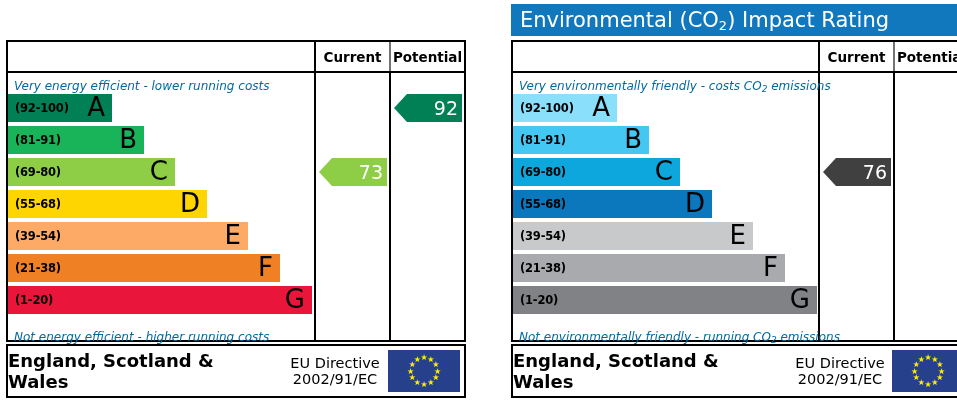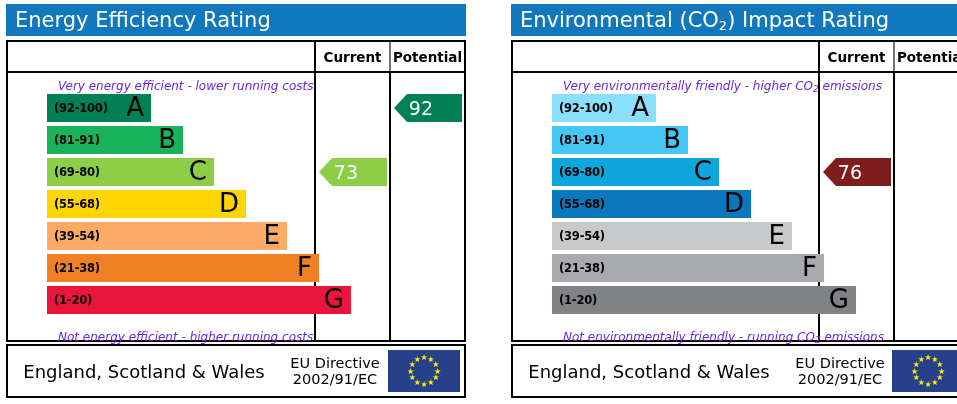--- a/index.html
+++ b/index.html
@@ -102,41 +102,39 @@
   .vsep.b { left: 381px; }
   .epc.right .vsep.a { left: 305px; }
   .epc.right .vsep.b { left: 380px; }
 
   
   .cap {
     position: absolute;
     left: 6px;
     font-style: italic;
     font-size: 12px;
-    color: #6d28d9;
+    color: #0369a1;
     white-space: nowrap;
-    margin-left: 44px;
   }
   .cap.top { top: 37px; }
   .cap.bot { top: 288px; }
 
   
   .bars {
     position: absolute;
     left: 0;
     top: 52px;
     width: 304px;
     height: 234px;
   }
   .bar-row {
     position: absolute;
     left: 0;
     height: 28px;
     width: 100%;
-    margin-left: 39px;
   }
   .bar {
     position: absolute;
     left: 0;
     top: 0;
     height: 28px;
     box-sizing: border-box;
     display: flex;
     align-items: center;
   }
@@ -160,21 +158,21 @@
 
   
   .arrow {
     position: absolute;
     height: 28px;
     display: flex;
     align-items: center;
     justify-content: flex-end;
     color: #ffffff;
     font-size: 19px;
-    padding-right: 29px;
+    padding-right: 4px;
     box-sizing: border-box;
     clip-path: polygon(0% 50%, 13px 0%, 100% 0%, 100% 100%, 13px 100%);
   }
 
   
   .footer {
     position: absolute;
     left: 6px;
     top: 344px;
     width: 460px;
@@ -187,21 +185,21 @@
   .footer-region {
     position: absolute;
     left: 0;
     top: 0;
     bottom: 0;
     width: 272px;
     display: flex;
     align-items: center;
     justify-content: center;
     font-size: 18px;
-    font-weight: normal;
+    font-weight: bold;
     color: #000;
   }
   .footer-directive {
     position: absolute;
     left: 272px;
     top: 0;
     bottom: 0;
     width: 110px;
     display: flex;
     flex-direction: column;
@@ -230,23 +228,20 @@
     text-align: center;
   }
 </style>
 </head>
 <body>
 
 <div class="stage">
 
   <div class="epc left">
 
-    <div class="title-bar">
-      <span>Energy Efficiency Rating</span>
-    </div>
 
     <div class="frame">
 
       <div class="hdr">
         <div class="hdr-cell cur">Current</div>
         <div class="hdr-cell pot">Potential</div>
       </div>
 
       <div class="vsep a"></div>
       <div class="vsep b"></div>
@@ -337,21 +332,21 @@
     <div class="frame">
 
       <div class="hdr">
         <div class="hdr-cell cur">Current</div>
         <div class="hdr-cell pot">Potential</div>
       </div>
 
       <div class="vsep a"></div>
       <div class="vsep b"></div>
 
-      <div class="cap top"><span>Very environmentally friendly - higher CO</span><sub style="font-size:9px;position:relative;top:2px;vertical-align:baseline">2</sub><span> emissions</span></div>
+      <div class="cap top"><span>Very environmentally friendly - costs CO</span><sub style="font-size:9px;position:relative;top:2px;vertical-align:baseline">2</sub><span> emissions</span></div>
 
       <div class="bars">
         <div class="bar-row" style="top:0px">
           <div class="bar" style="width:104px;background:#8ae0fb">
             <span class="bar-range">(92-100)</span>
             <span class="bar-letter">A</span>
           </div>
         </div>
         <div class="bar-row" style="top:32px">
           <div class="bar" style="width:136px;background:#45c7f4">
@@ -384,21 +379,21 @@
           </div>
         </div>
         <div class="bar-row" style="top:192px">
           <div class="bar" style="width:304px;background:#808285">
             <span class="bar-range">(1-20)</span>
             <span class="bar-letter">G</span>
           </div>
         </div>
       </div>
 
-      <div class="arrow" style="left:310px;top:116px;width:68px;background:#7f1d1d">76</div>
+      <div class="arrow" style="left:310px;top:116px;width:68px;background:#404040">76</div>
 
       <div class="cap bot"><span>Not environmentally friendly - running CO</span><sub style="font-size:9px;position:relative;top:2px;vertical-align:baseline">2</sub><span> emissions</span></div>
     </div>
 
     <div class="footer">
       <div class="footer-region">England, Scotland &amp; Wales</div>
       <div class="footer-directive">
         <span>EU Directive</span>
         <span>2002/91/EC</span>
       </div>

